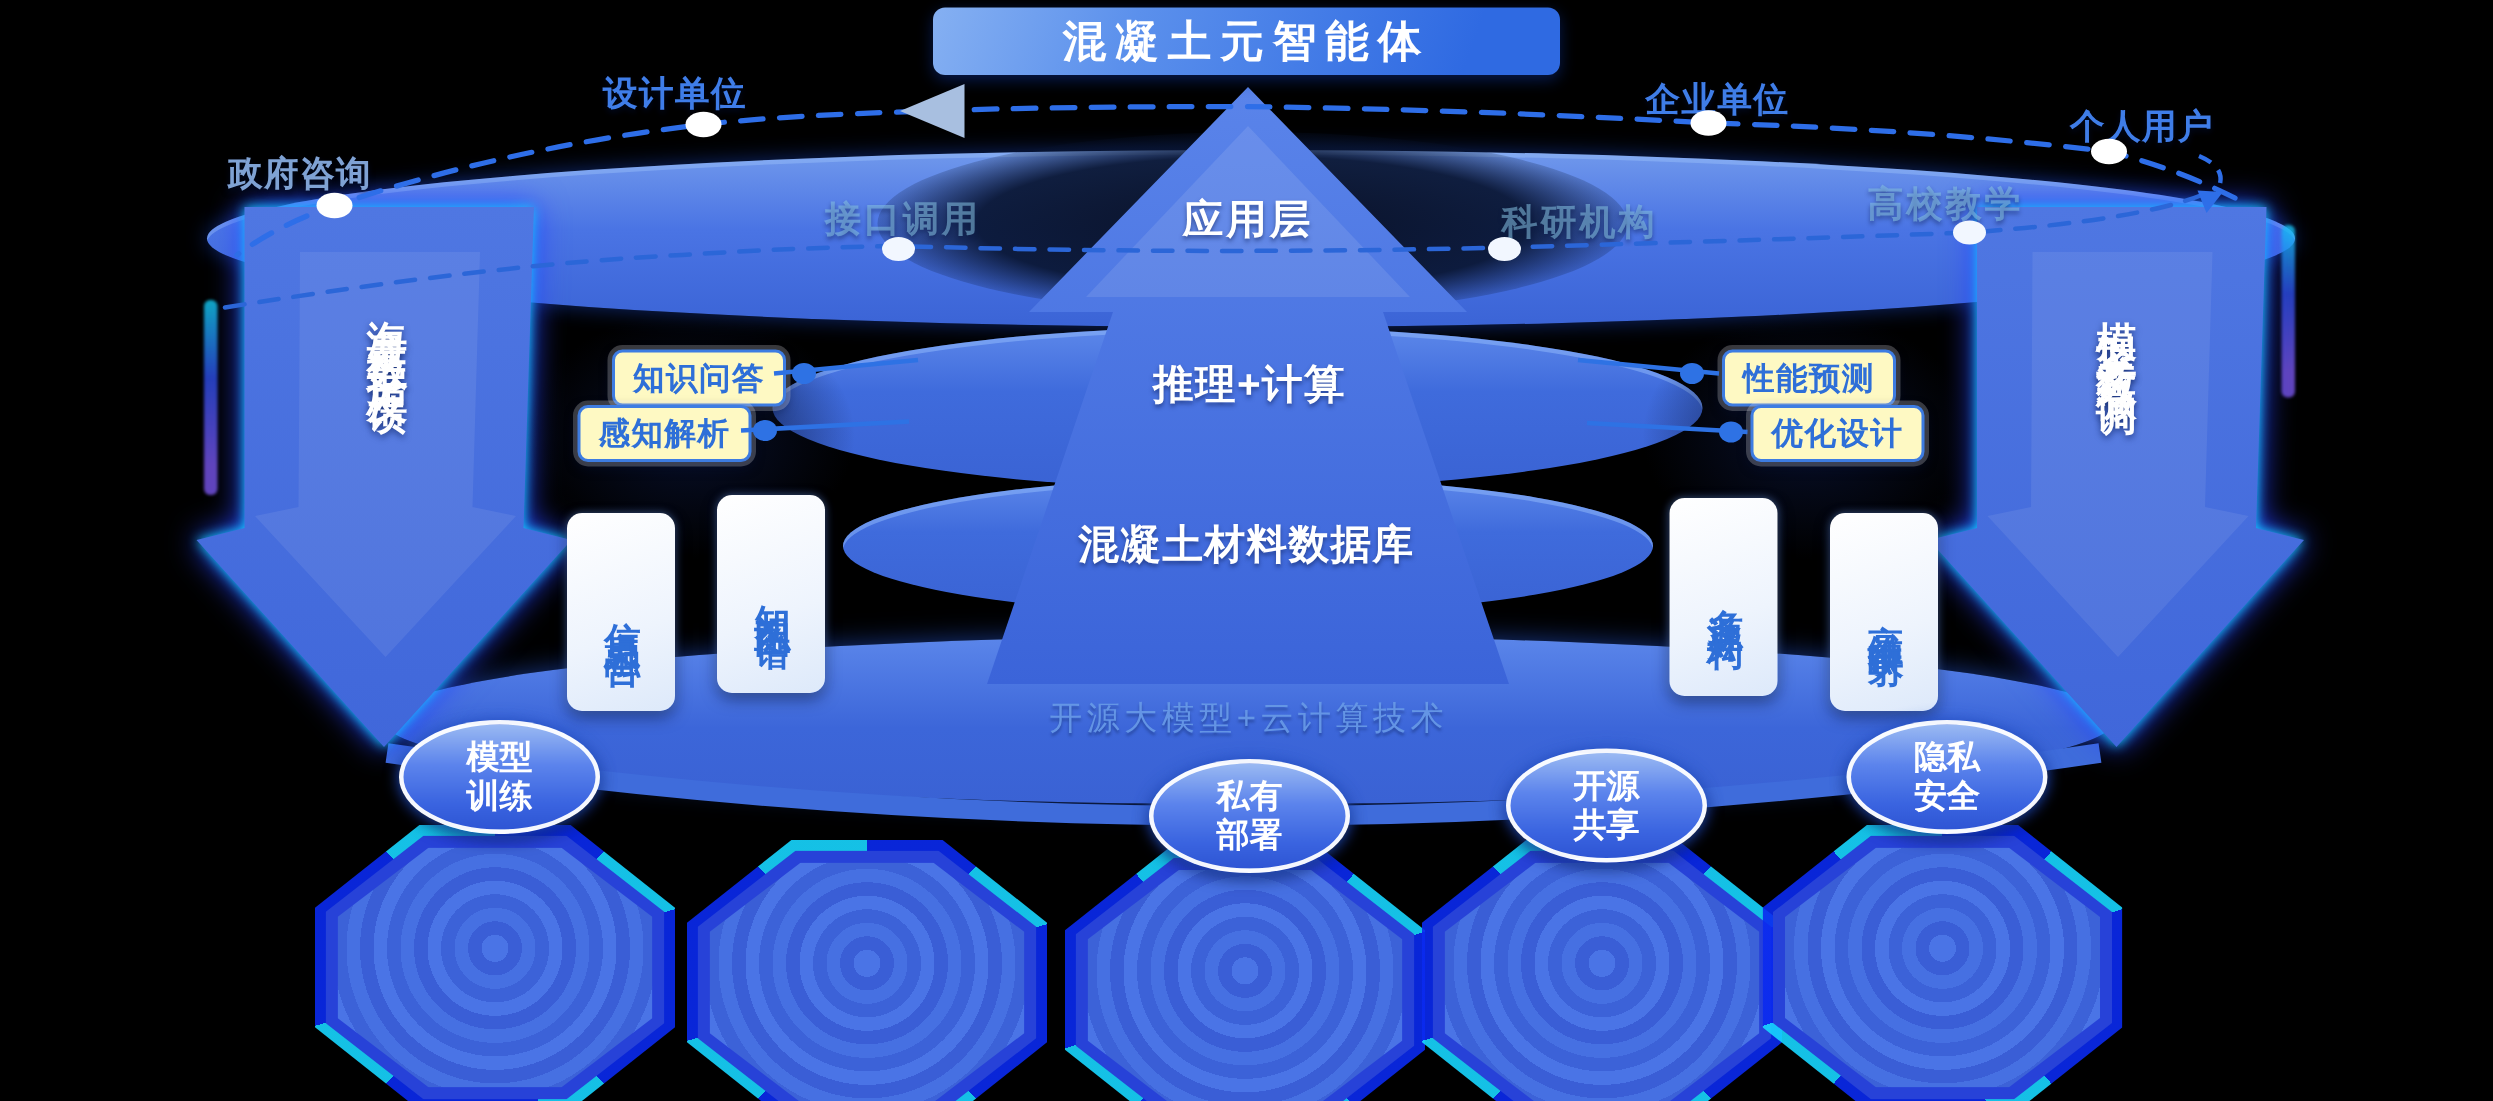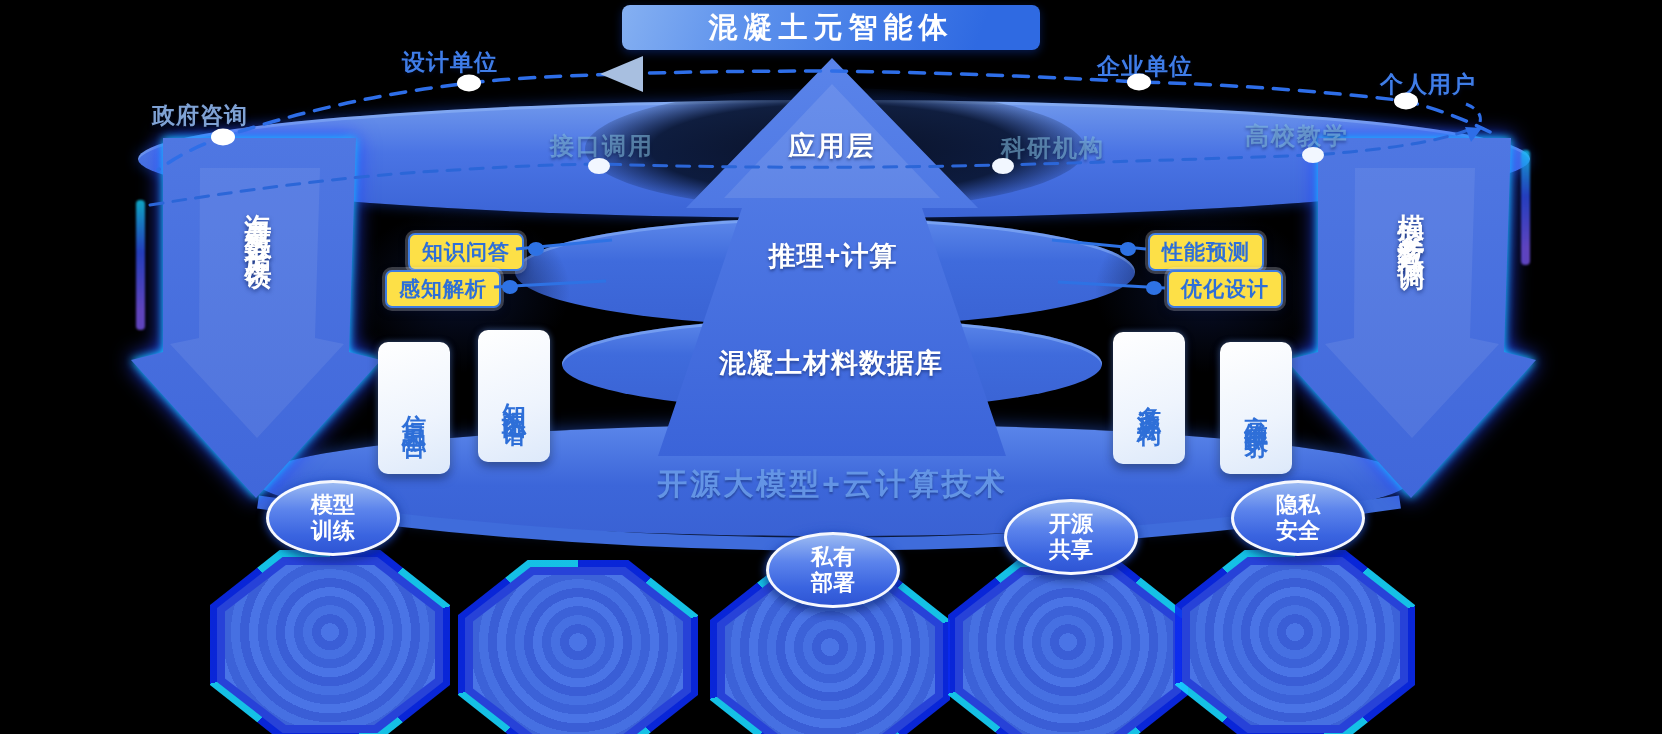--- a/index.html
+++ b/index.html
@@ -11,21 +11,21 @@
   .glow .g1,.glow .g2,.glow .g3{position:absolute;clip-path:polygon(29% 0%,71% 0%,100% 29%,100% 71%,71% 100%,29% 100%,0% 71%,0% 29%);}
   .glow .g1{inset:0;background:conic-gradient(#0a2af0 0 12%,#17d6ff 12% 20%,#0a2af0 20% 38%,#17d6ff 38% 45%,#0a2af0 45% 62%,#17d6ff 62% 70%,#0a2af0 70% 88%,#17d6ff 88% 100%);opacity:.9;}
   .glow .g2{inset:7px;background:#2742d8;}
   .glow .g3{inset:15px;background:repeating-radial-gradient(circle at 50% 42%,#4a74e6 0 9px,#3a5ed6 9px 18px,#4670e2 18px 27px,#3c62d8 27px 36px);}
 
   
   .bottom-disc{position:absolute;left:255px;top:424px;width:1155px;height:112px;border-radius:50%;
      background:linear-gradient(180deg,#5b86ea 0%,#3c66d9 55%,#3a62d4 100%);z-index:2;
      box-shadow:0 0 18px rgba(40,90,220,.6);}
   .base-label{position:absolute;left:600px;top:464px;width:465px;text-align:center;z-index:2;
-     font-size:30px;font-weight:bold;letter-spacing:3px;color:#6da0e8;opacity:.8;
+     font-size:22px;font-weight:normal;letter-spacing:3px;color:#6da0e8;opacity:.8;
      text-shadow:0 2px 2px rgba(10,30,80,.5);}
   .band{position:absolute;left:138px;top:100px;width:1392px;height:118px;border-radius:50%;z-index:2;
      background:linear-gradient(180deg,#7199ec 0%,#4a74e4 45%,#3b64d6 100%);
      box-shadow:inset 0 3px 0 rgba(170,205,255,.35),0 0 14px rgba(30,80,220,.5);}
   .band-hole{position:absolute;left:585px;top:88px;width:500px;height:122px;border-radius:50%;z-index:2;
      background:radial-gradient(ellipse at center,#040918 0%,#081430 52%,rgba(8,20,48,0) 76%);opacity:.92;}
   .fringe{position:absolute;width:9px;border-radius:4px;filter:blur(1px);opacity:.8;z-index:2;
      background:linear-gradient(180deg,#14d0f4,#2e4ee8 40%,#7a56ec 85%);}
 
   
@@ -44,21 +44,21 @@
   .l1{left:752px;top:128px;width:160px;font-size:27px;letter-spacing:2px;}
   .l2{left:733px;top:238px;width:200px;font-size:27px;letter-spacing:1px;}
   .l3{left:681px;top:345px;width:300px;font-size:27px;letter-spacing:1px;}
 
   .side-arrow-text{position:absolute;writing-mode:vertical-rl;color:#fff;font-weight:bold;z-index:5;
      font-size:27px;letter-spacing:10px;text-shadow:0 2px 4px rgba(10,30,90,.6);}
 
   .blob{position:absolute;border-radius:50%;z-index:5;
      background:radial-gradient(closest-side,rgba(8,16,44,.95),rgba(8,16,44,0));}
 
-  .pill{position:absolute;background:#fde047;border:2px solid #3d7ce2;border-radius:7px;z-index:6;
+  .pill{position:absolute;background:#fef9c3;border:2px solid #3d7ce2;border-radius:7px;z-index:6;
      color:#2e6fd8;font-size:21px;font-weight:bold;letter-spacing:1px;padding:3px 12px;
      box-shadow:0 0 0 3px rgba(255,255,255,.22),0 3px 8px rgba(5,15,50,.55);}
 
   .vcard{position:absolute;width:72px;height:132px;border-radius:10px;z-index:6;
      background:linear-gradient(160deg,#ffffff 0%,#eef4fd 60%,#dde9fa 100%);
      writing-mode:vertical-rl;line-height:72px;text-align:center;
      color:#2e6fd8;font-size:24px;font-weight:bold;letter-spacing:6px;
      box-shadow:0 4px 10px rgba(5,15,50,.5),0 0 6px rgba(120,170,255,.5);}
 
   .band-label{position:absolute;color:rgba(135,195,225,.55);font-size:24px;font-weight:bold;z-index:5;
@@ -210,21 +210,21 @@
     <ellipse cx="510" cy="287" rx="8" ry="7" fill="#2e72e4"></ellipse>
     <line x1="1146" y1="249" x2="1052" y2="240" stroke="#2e72e4" stroke-width="3"></line>
     <ellipse cx="1128" cy="249" rx="8" ry="7" fill="#2e72e4"></ellipse>
     <line x1="1165" y1="288" x2="1058" y2="282" stroke="#2e72e4" stroke-width="3"></line>
     <ellipse cx="1154" cy="288" rx="8" ry="7" fill="#2e72e4"></ellipse>
   </svg>
 
   <div class="node" style="left:266px;top:480px;">
       <span>模型训练</span>
     </div>
-  <div class="node" style="left:766px;top:532px;">
+  <div class="node" style="left:766px;top:506px;">
       <span>私有部署</span>
     </div>
   <div class="node" style="left:1004px;top:499px;">
       <span>开源共享</span>
     </div>
   <div class="node" style="left:1231px;top:480px;">
       <span>隐私安全</span>
     </div>
 
 </div>

